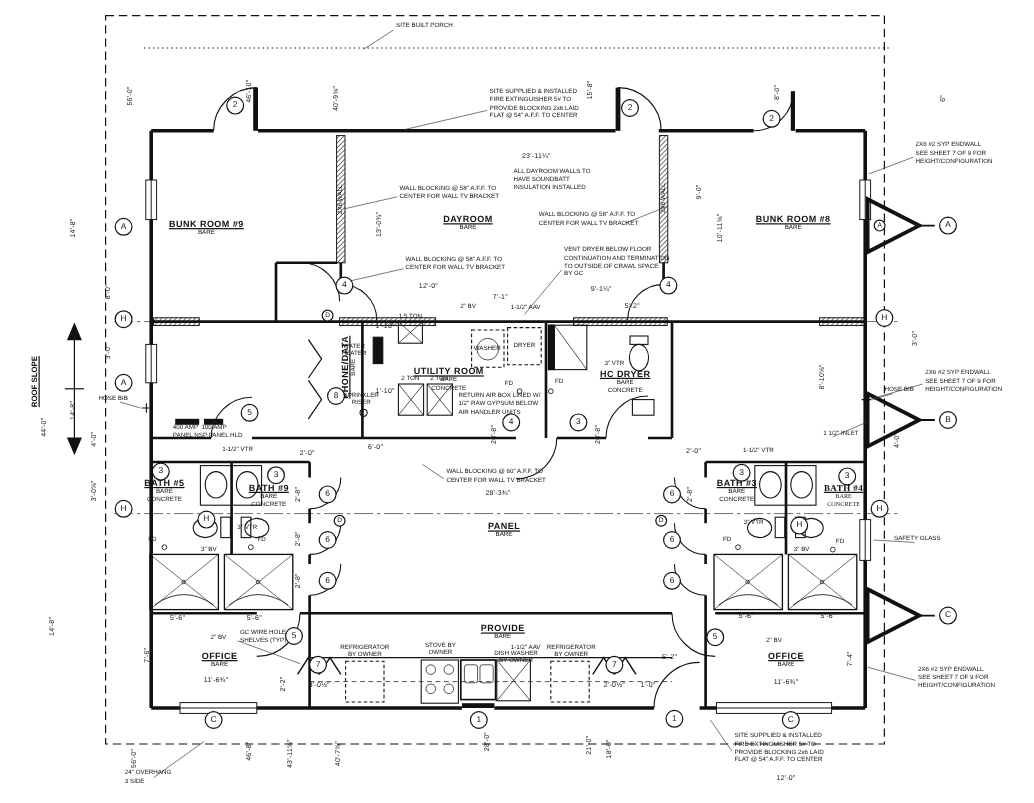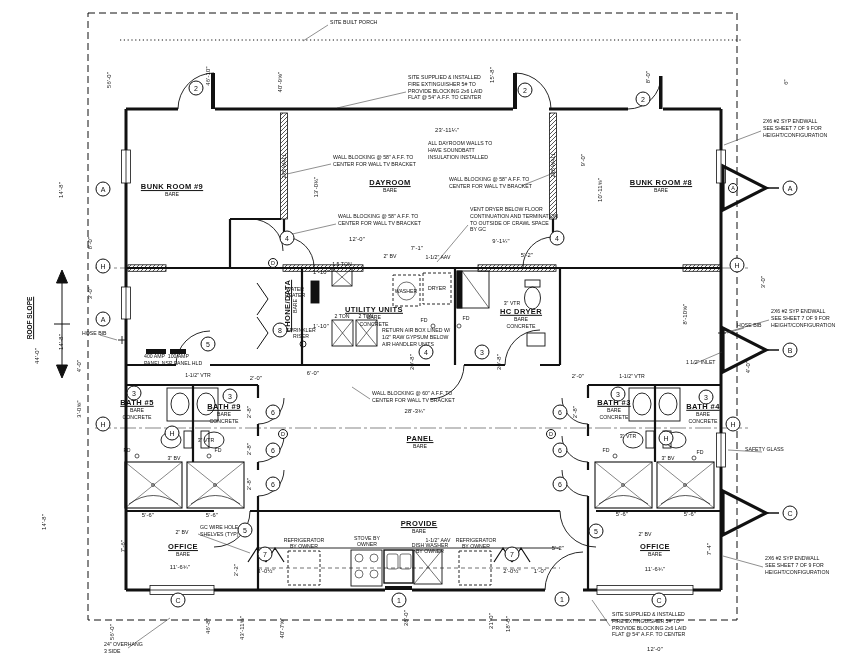--- a/index.html
+++ b/index.html
@@ -187,31 +187,31 @@
       <polygon points="62,378 56.5,365 67.5,365"></polygon>
       <path d="M54,324 H70" stroke-width="1" fill="none"></path>
     </g>
 
     <path d="M328,25 L303,41 M406,92 L337,108 M761,131 L724,145 M769,320 L724,333 M763,567 L723,556 M331,164 L287,174 M521,186 L556,172 M336,224 L288,235 M370,399 L352,387 M468,225 L437,262 M198,534 L250,553 M610,626 L592,600 M128,648 L170,618 M744,328 L727,333 M100,335 L117,340 M694,364 L722,352 M762,452 L728,450" stroke="#333" stroke-width="0.55" fill="none"></path>
   </svg>
 <div class="lbl room" style="left: 172px; top: 190px;"><span class="rname">BUNK ROOM #9</span><span class="rsub">BARE</span></div>
     <div class="lbl room" style="left: 390px; top: 186px;"><span class="rname">DAYROOM</span><span class="rsub">BARE</span></div>
     <div class="lbl room" style="left: 661px; top: 186px;"><span class="rname">BUNK ROOM #8</span><span class="rsub">BARE</span></div>
     <div class="lbl room vert" style="left: 291px; top: 306px;"><span class="rname">PHONE/DATA</span><span class="rsub">BARE</span></div>
-    <div class="lbl room" style="left: 374px; top: 316px;"><span class="rname">UTILITY UNITS</span><span class="rsub">BARE
+    <div class="lbl room" style="left: 374px; top: 316px;"><span class="rname">UTILITY ROOM</span><span class="rsub">BARE
 CONCRETE</span></div>
     <div class="lbl room" style="left: 521px; top: 318px;"><span class="rname">HC DRYER</span><span class="rsub">BARE
 CONCRETE</span></div>
     <div class="lbl room" style="left: 137px; top: 409px;"><span class="rname">BATH #5</span><span class="rsub">BARE
 CONCRETE</span></div>
     <div class="lbl room" style="left: 224px; top: 413px;"><span class="rname">BATH #9</span><span class="rsub">BARE
 CONCRETE</span></div>
     <div class="lbl room" style="left: 614px; top: 409px;"><span class="rname">BATH #3</span><span class="rsub">BARE
 CONCRETE</span></div>
-    <div class="lbl room" style="left: 703px; top: 413px;"><span class="rname">BATH #4</span><span class="rsub">BARE
+    <div class="lbl room" style="left: 703px; top: 413px; font-family: Liberation Serif, serif;"><span class="rname">BATH #4</span><span class="rsub">BARE
 CONCRETE</span></div>
     <div class="lbl room" style="left: 420px; top: 442px;"><span class="rname">PANEL</span><span class="rsub">BARE</span></div>
     <div class="lbl room" style="left: 419px; top: 527px;"><span class="rname">PROVIDE</span><span class="rsub">BARE</span></div>
     <div class="lbl room" style="left: 183px; top: 550px;"><span class="rname">OFFICE</span><span class="rsub">BARE</span></div>
     <div class="lbl room" style="left: 655px; top: 550px;"><span class="rname">OFFICE</span><span class="rsub">BARE</span></div>
     <div class="lbl note left" style="left: 330px; top: 22px;">SITE BUILT PORCH</div>
     <div class="lbl note left" style="left: 408px; top: 87px;">SITE SUPPLIED &amp; INSTALLED
 FIRE EXTINGUISHER 5# TO
 PROVIDE BLOCKING 2x6 LAID
 FLAT @ 54" A.F.F. TO CENTER</div>

